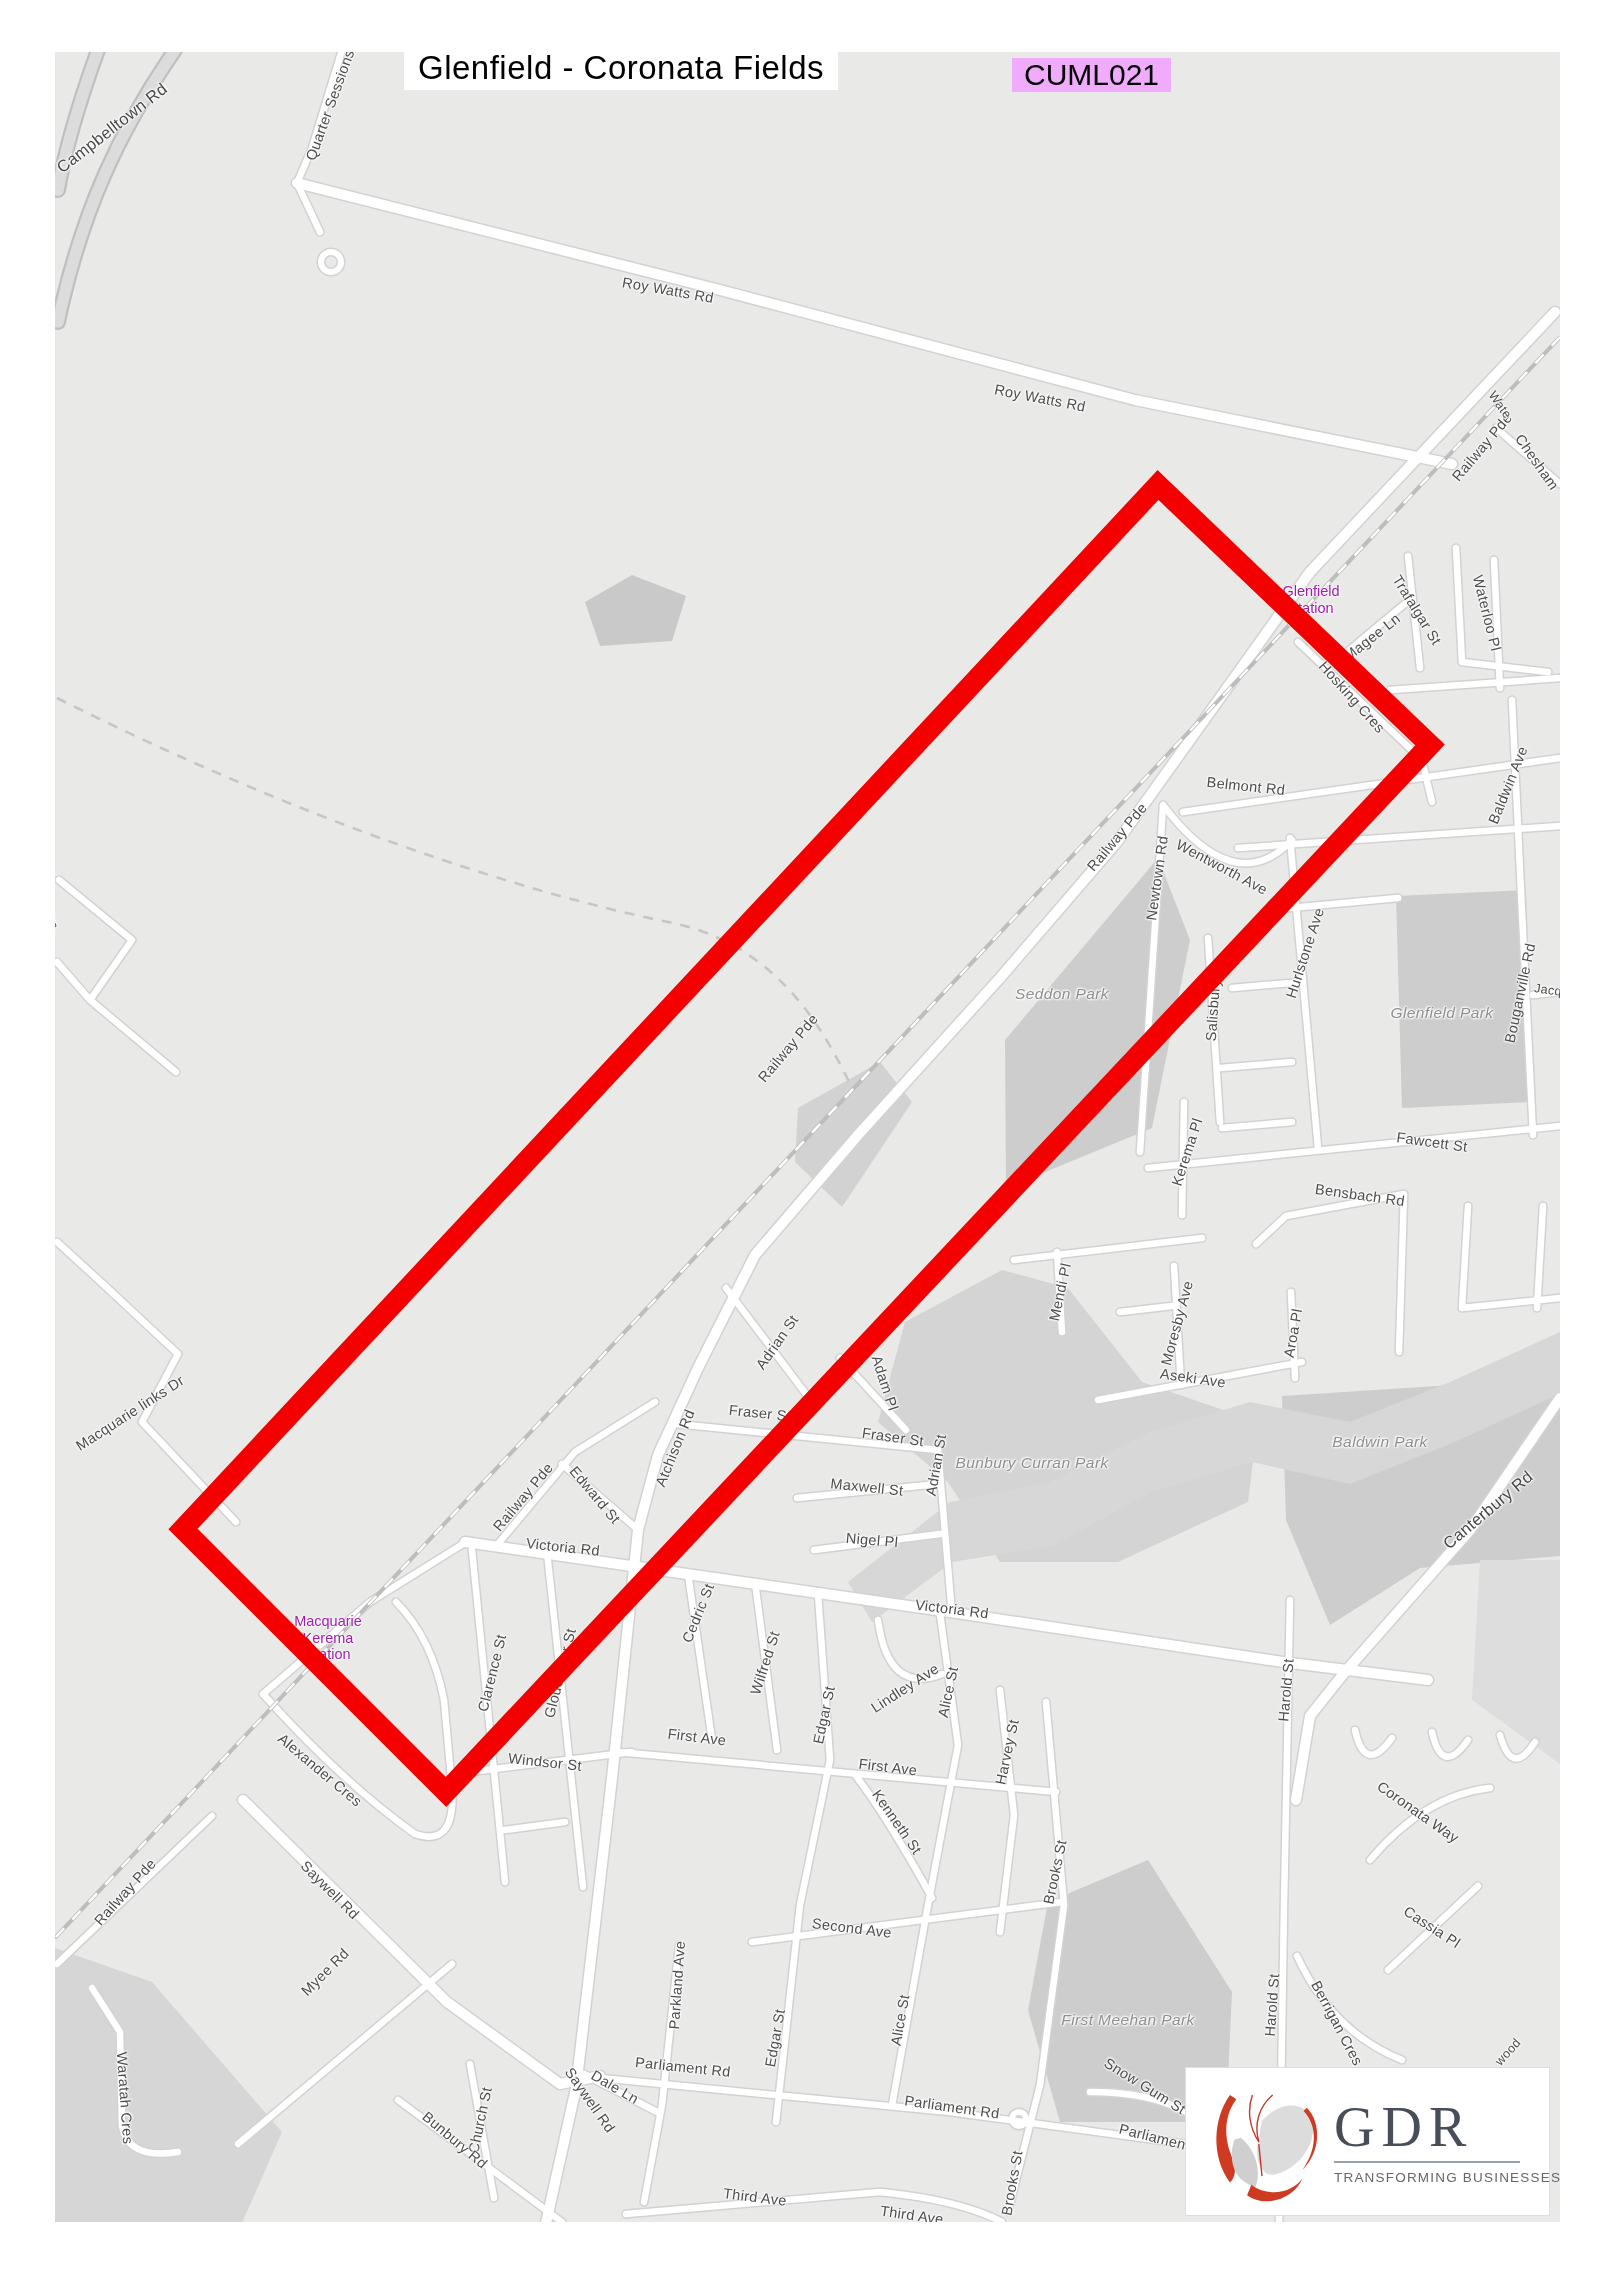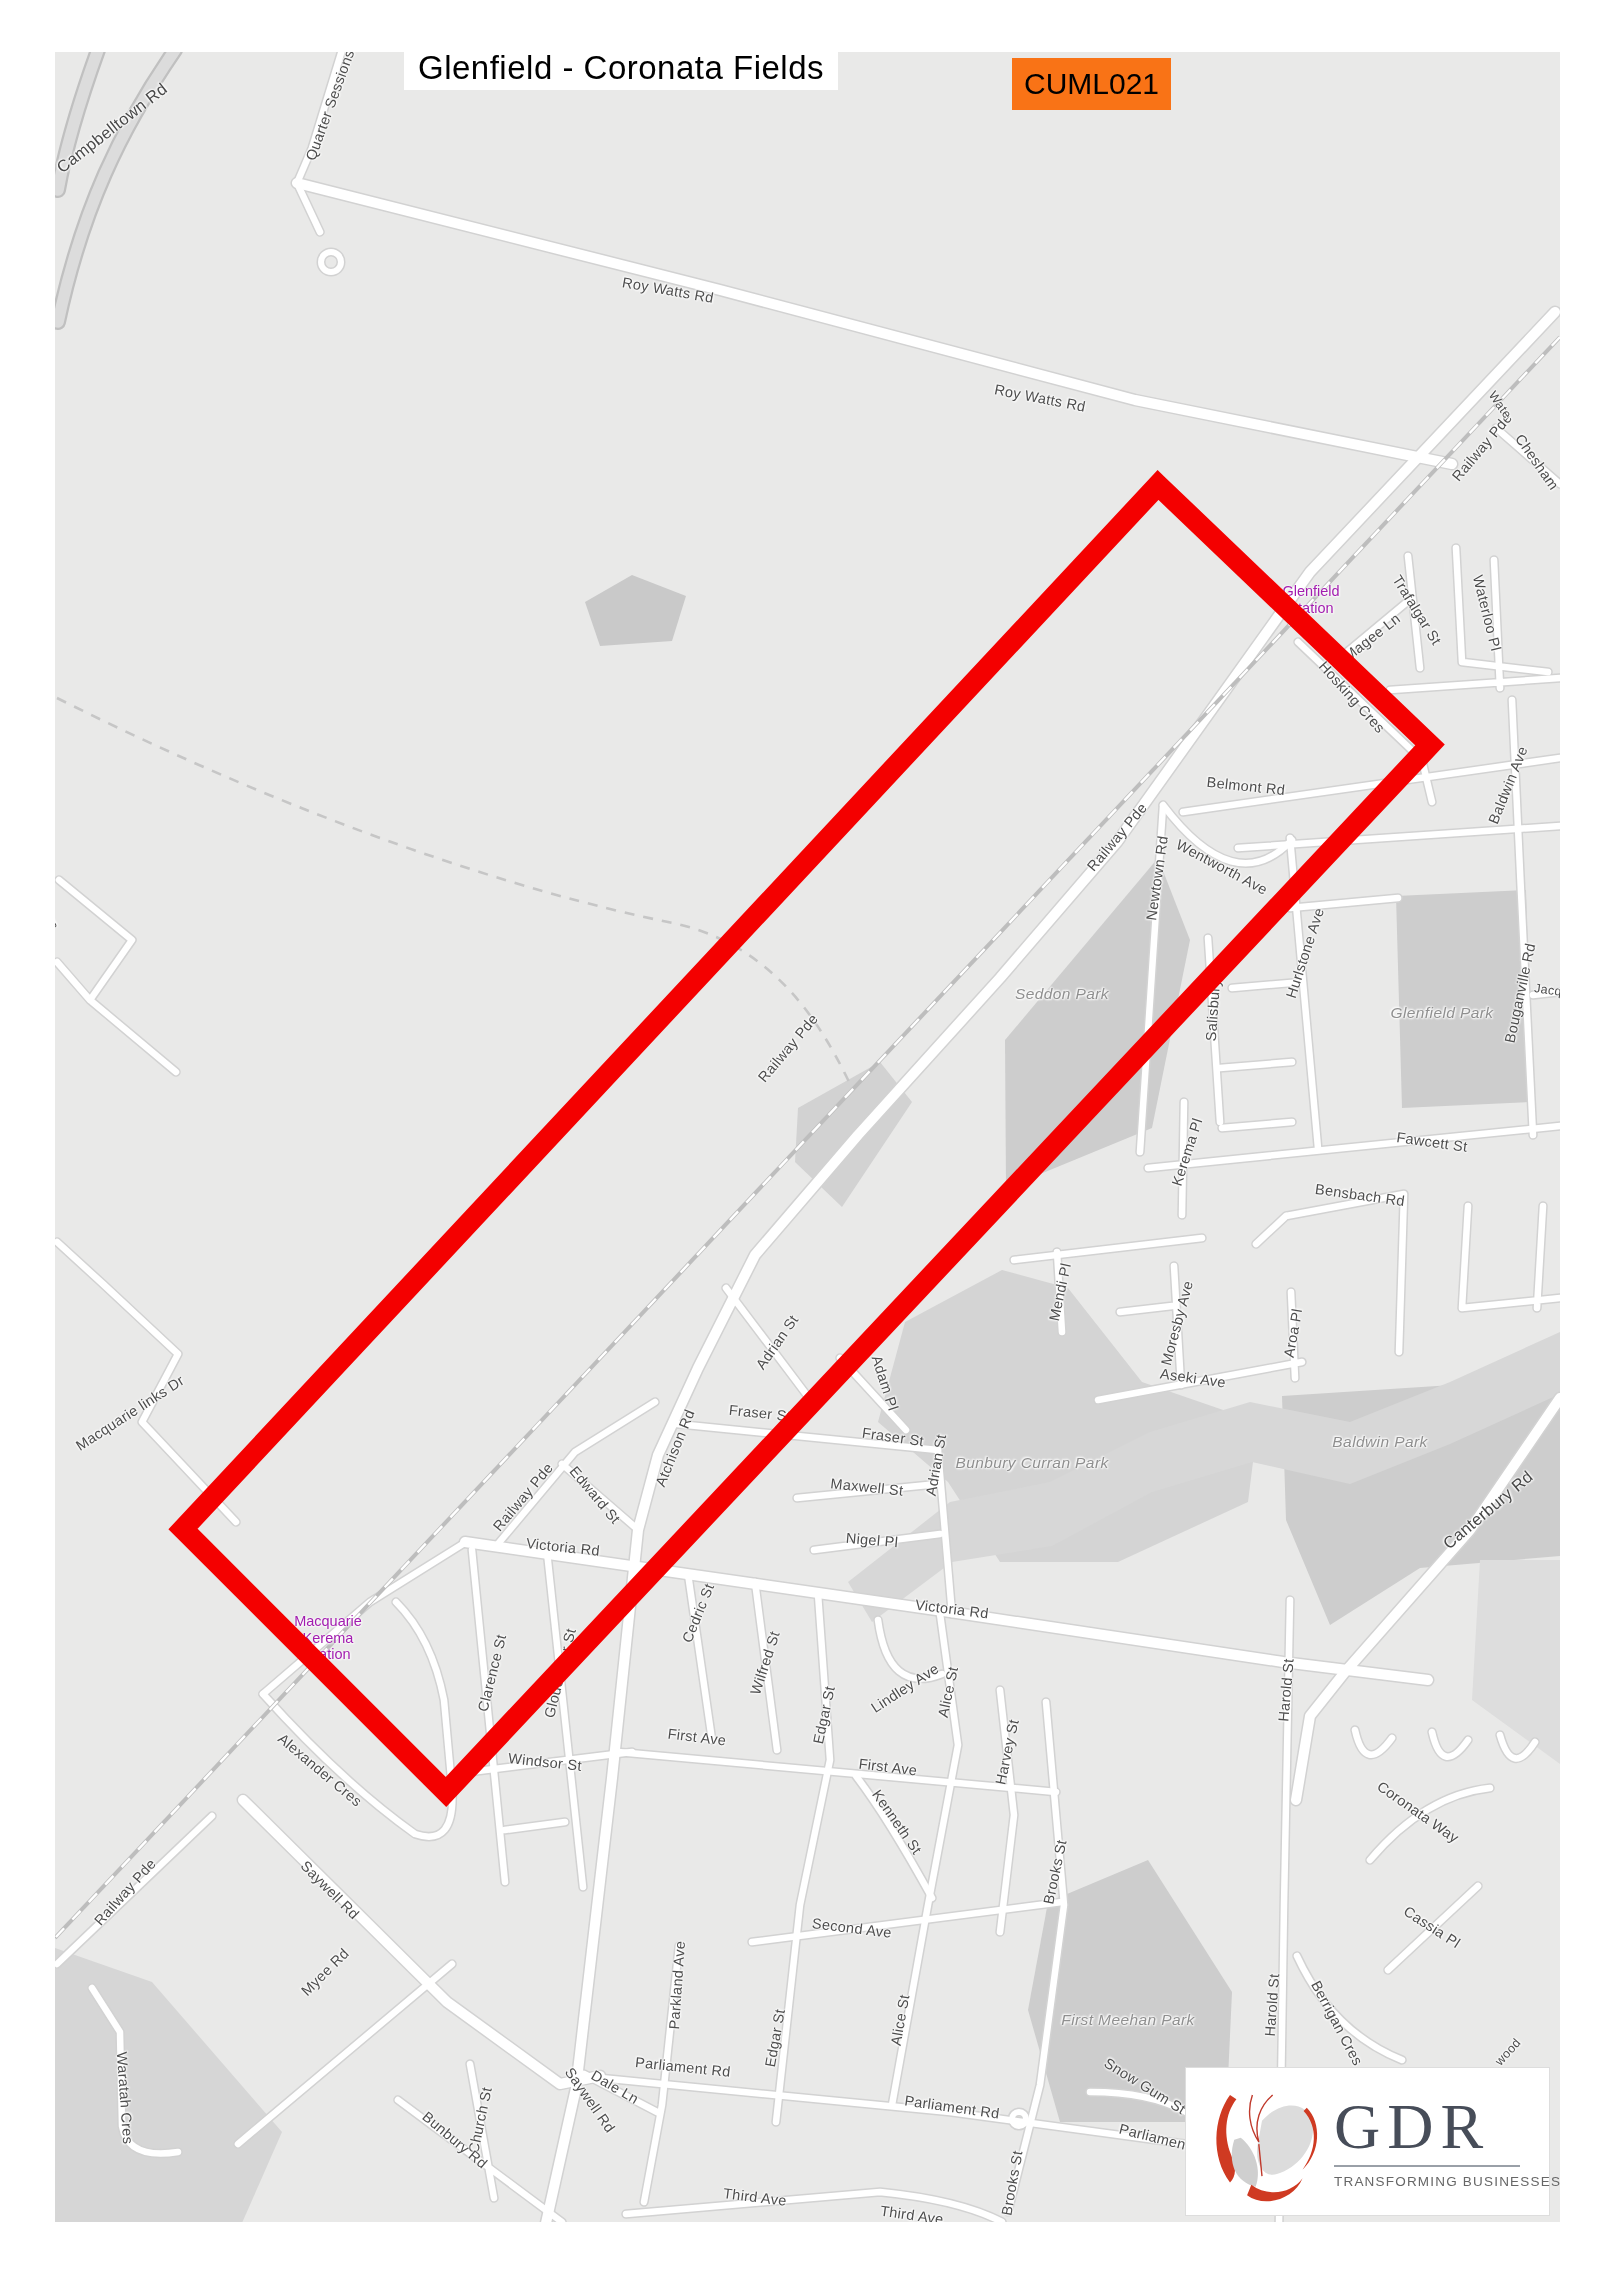--- a/index.html
+++ b/index.html
@@ -10,27 +10,27 @@
   .lbl{position:absolute;white-space:nowrap;font-size:14.5px;color:#4d4d4d;font-weight:400;
        transform:translate(-50%,-50%);letter-spacing:.3px;
        text-shadow:0 0 2px #fff,0 0 3px #fff,1px 1px 2px #fff,-1px -1px 2px #fff;}
   .lbl.park{font-style:italic;color:#8f8f8f;font-size:15.5px;letter-spacing:.4px;}
   .lbl.big{font-size:16.5px;color:#474747;}
   .lbl.tiny{font-size:12.5px;}
   .station{position:absolute;transform:translate(-50%,-50%);text-align:center;font-size:14.5px;
        line-height:1.15;color:#a21caf;text-shadow:0 0 2px #fff,0 0 3px #fff,1px 1px 2px #fff;}
   .title-box{position:absolute;left:404px;top:46px;background:#fff;padding:3px 14px;
        font-size:33px;color:#000;letter-spacing:.5px;}
-  .code-box{position:absolute;left:1012px;top:58px;background:#f97316;padding:9px 12px;
+  .code-box{position:absolute;left:1012px;top:58px;background:#f0abfc;padding:0 12px;
        font-size:30px;color:#000;}
   .gdr-logo{position:absolute;left:1185px;top:2067px;width:365px;height:149px;background:#fff;
        border:1px solid #ddd;box-sizing:border-box;display:flex;align-items:center;}
   .gdr-butterfly{width:128px;height:128px;margin-left:12px;flex:none;}
   .gdr-text{display:flex;flex-direction:column;margin-left:8px;}
-  .gdr-word{font-family:"Liberation Serif",serif;font-size:64px;line-height:1;color:#474d59;letter-spacing:7px;}
+  .gdr-word{font-family:"Liberation Serif",serif;font-size:56px;line-height:1;color:#474d59;letter-spacing:7px;}
   .gdr-rule{height:2px;background:#9aa0a8;margin:6px 0 7px 0;width:186px;}
   .gdr-tag{font-size:13.5px;color:#676767;letter-spacing:1.2px;white-space:nowrap;}
 </style>
 </head>
 <body>
 
 <div class="map-clip" id="map-wrap" style="background: rgb(233, 233, 232);">
   <svg id="map-svg" width="1614" height="2283">
       <polygon points="1005,1040 1158,858 1190,940 1152,1128 1006,1188" fill="#cdcdcd"></polygon>
       <polygon points="1396,896 1526,890 1532,1102 1402,1108" fill="#cdcdcd"></polygon>

